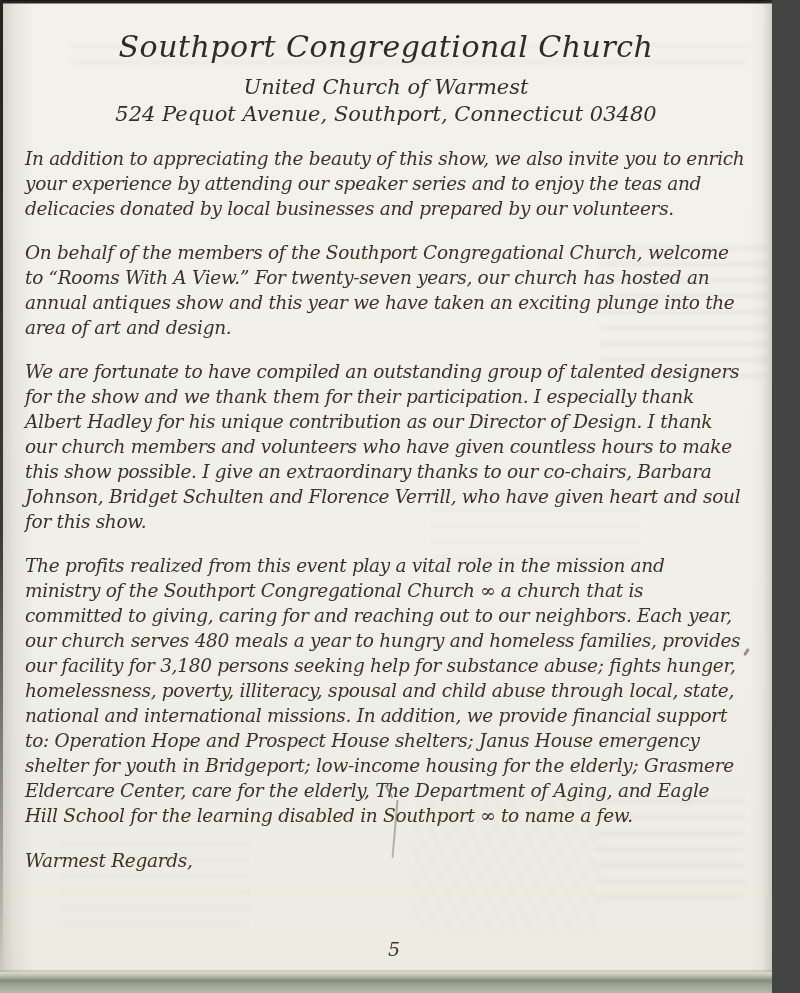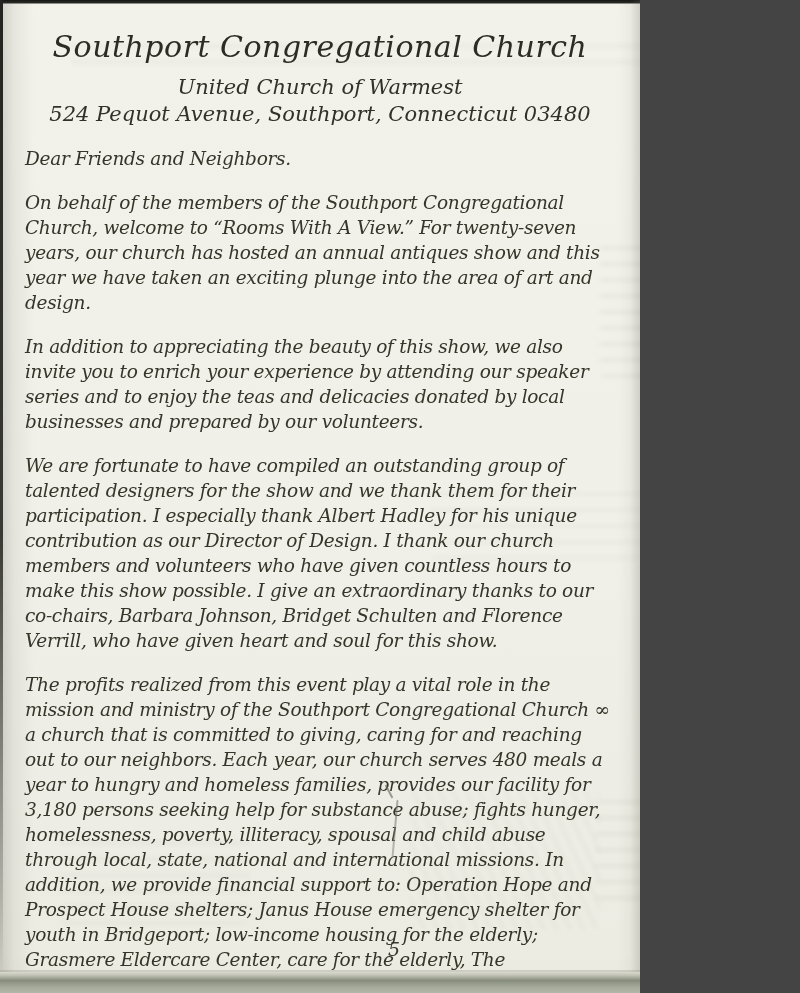--- a/index.html
+++ b/index.html
@@ -1,20 +1,20 @@
 <!DOCTYPE html>
 <html><head>
 <meta charset="utf-8">
 <style>
   html, body { margin: 0; padding: 0; background: #444; }
   * { box-sizing: border-box; }
 
   .scan-page {
     position: relative;
-    width: 640px;
+    width: 772px;
     height: 993px;
     overflow: hidden;
     font-family: "DejaVu Serif", "Liberation Serif", serif;
     background:
       linear-gradient(90deg, rgba(70,68,58,0.20) 0px, rgba(70,68,58,0.07) 14px, rgba(70,68,58,0.0) 34px),
       linear-gradient(270deg, rgba(110,110,96,0.10) 0px, rgba(110,110,96,0.0) 22px),
       linear-gradient(180deg, #f2f1ea 0%, #f0efe8 55%, #edece3 96%, #e9e8de 100%);
     color: #35332a;
   }
 
@@ -130,23 +130,22 @@
   <div class="smudge smudge-left-1"></div>
   <div class="smudge smudge-draw"></div>
 
   <div class="letterhead">
     <div class="church-name">Southport Congregational Church</div>
     <div class="denomination">United Church of Warmest</div>
     <div class="address-line">524 Pequot Avenue, Southport, Connecticut 03480</div>
   </div>
 
   <div class="letter-body">
-    <p class="salutation">Dear Friends and Neighbors.</p>
+    <p class="para">In addition to appreciating the beauty of this show, we also invite you to enrich your experience by attending our speaker series and to enjoy the teas and delicacies donated by local businesses and prepared by our volunteers.</p>
     <p class="para">On behalf of the members of the Southport Congregational Church, welcome to “Rooms With A View.” For twenty-seven years, our church has hosted an annual antiques show and this year we have taken an exciting plunge into the area of art and design.</p>
-    <p class="para">In addition to appreciating the beauty of this show, we also invite you to enrich your experience by attending our speaker series and to enjoy the teas and delicacies donated by local businesses and prepared by our volunteers.</p>
     <p class="para">We are fortunate to have compiled an outstanding group of talented designers for the show and we thank them for their participation. I especially thank Albert Hadley for his unique contribution as our Director of Design. I thank our church members and volunteers who have given countless hours to make this show possible. I give an extraordinary thanks to our co-chairs, Barbara Johnson, Bridget Schulten and Florence Verrill, who have given heart and soul for this show.</p>
     <p class="para">The profits realized from this event play a vital role in the mission and ministry of the Southport Congregational Church ∞ a church that is committed to giving, caring for and reaching out to our neighbors. Each year, our church serves 480 meals a year to hungry and homeless families, provides our facility for 3,180 persons seeking help for substance abuse; fights hunger, homelessness, poverty, illiteracy, spousal and child abuse through local, state, national and international missions. In addition, we provide financial support to: Operation Hope and Prospect House shelters; Janus House emergency shelter for youth in Bridgeport; low-income housing for the elderly; Grasmere Eldercare Center, care for the elderly, The Department of Aging, and Eagle Hill School for the learning disabled in Southport ∞ to name a few.</p>
     <p class="closing">Warmest Regards,</p>
 
   </div>
 
   <div class="scratch-tick"></div>
   <div class="scratch-line"></div>
   <div class="stray-dot"></div>
 

